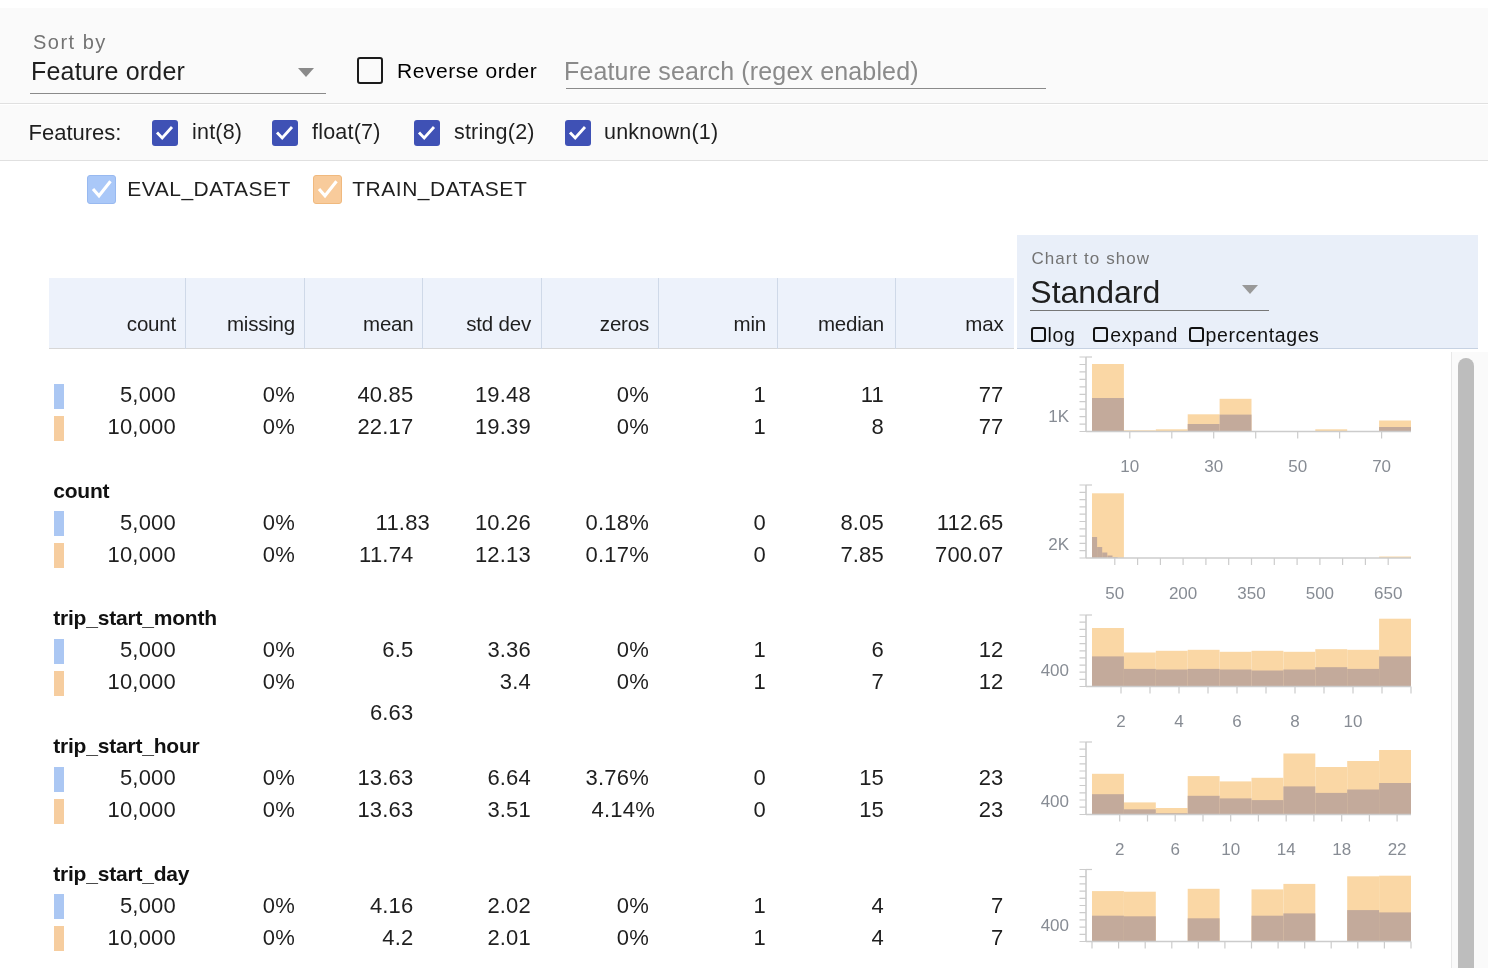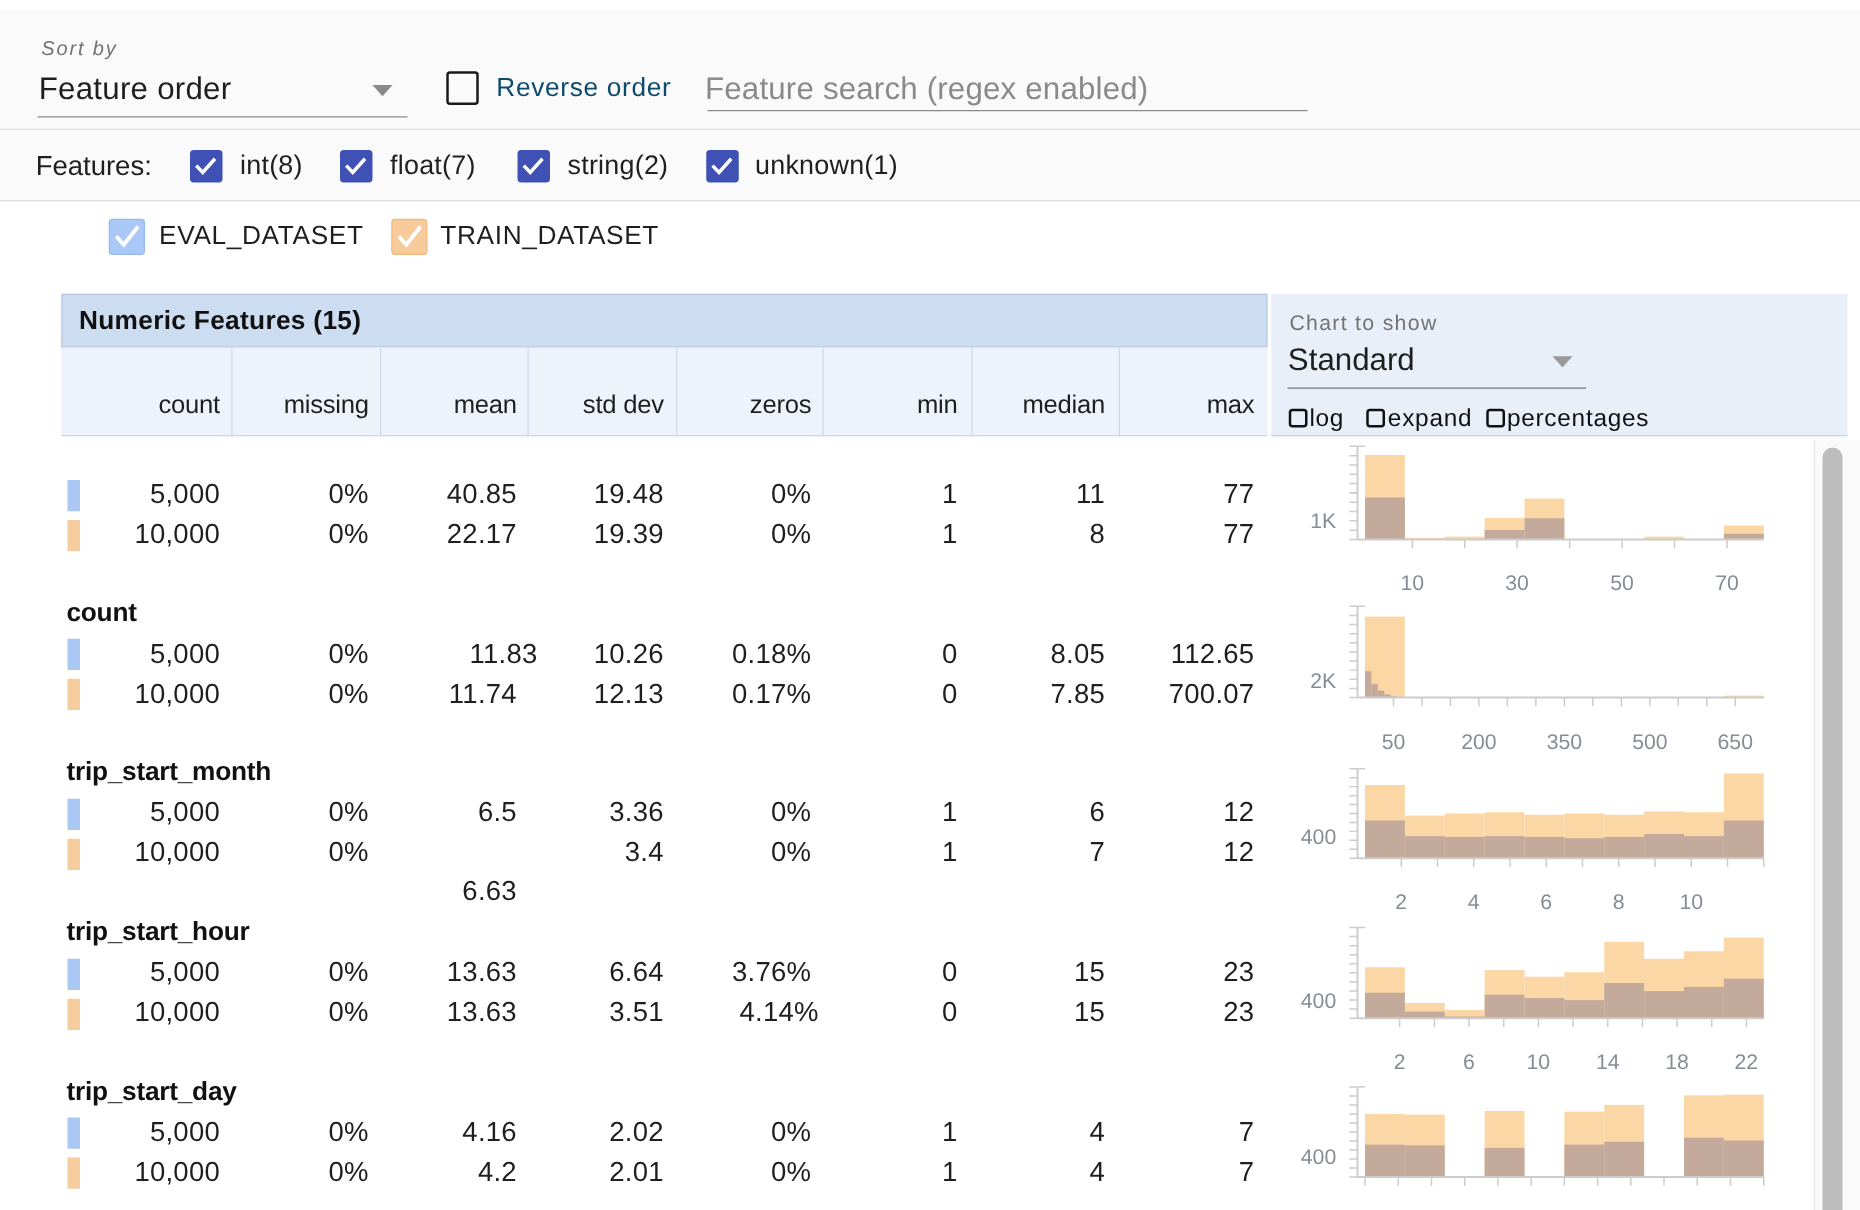--- a/index.html
+++ b/index.html
@@ -4,26 +4,26 @@
 * { margin:0; padding:0; box-sizing:border-box; }
 html,body { width:1488px; height:968px; overflow:hidden; background:#fff;
   font-family:"Liberation Sans", sans-serif; }
 #page { position:relative; width:1488px; height:968px; }
 .abs { position:absolute; }
 
 
 #topband { position:absolute; left:0; top:8px; width:1488px; height:95.5px; background:#fafafa; border-bottom:1px solid #e0e0e0; }
 #featband { position:absolute; left:0; top:104.5px; width:1488px; height:56.5px; background:#fafafa; border-bottom:1px solid #e0e0e0; }
 .glab { color:#737373; }
-#sortby { left:33px; top:30.5px; font-size:16px; letter-spacing:1.5px;font-style:italic; }
+#sortby { left:33px; top:30.5px; font-size:20px; letter-spacing:1.5px; }
 #featorder { left:31px; top:57px; font-size:25px; color:#1f1f1f; letter-spacing:0.2px; }
 #fo-line { left:30px; top:93px; width:296px; height:1.2px; background:#8a8a8a; }
 #fo-arrow { left:297.5px; top:67.5px; width:0; height:0; border-left:8px solid transparent; border-right:8px solid transparent; border-top:9px solid #8a8a8a; }
 #revcb { left:357px; top:57px; width:26px; height:27px; border:2.4px solid #1b1b1b; border-radius:3px; }
-#revlab { left:397px; top:58.5px; font-size:21px; color:#0c4a6e; letter-spacing:0.55px; }
+#revlab { left:397px; top:58.5px; font-size:21px; color:#000000; letter-spacing:0.55px; }
 #search { left:564px; top:57px; font-size:25px; color:#8a8a8a; letter-spacing:0.15px; }
 #se-line { left:566px; top:87.5px; width:480px; height:1.4px; background:#8a8a8a; }
 
 #featlab { left:28.5px; top:120px; font-size:22px; color:#1f1f1f; }
 .icb { position:absolute; top:120px; width:26px; height:26px; background:#3f51b5; border-radius:3px; }
 .icb svg, .lcb svg { position:absolute; left:0; top:0; }
 .ilab { position:absolute; top:120px; font-size:21.5px; color:#1f1f1f; letter-spacing:0.2px; }
 
 
 .lcb { position:absolute; top:175px; width:29px; height:29px; border-radius:3px; }
@@ -32,21 +32,21 @@
 .llab { position:absolute; top:176.5px; font-size:21px; color:#1f1f1f; letter-spacing:0.5px; }
 
 
 #ttitle { left:48.5px; top:235px; width:965px; height:42.5px; background:#ccdcf1; border:1px solid #b9cce4; }
 #ttitle span { position:absolute; left:13.7px; top:9px; font-size:21px; font-weight:bold; color:#111; letter-spacing:0.25px; }
 #thead { left:48.5px; top:277.5px; width:965px; height:71px; background:#edf2fb; border-bottom:1px solid #d7d7d7; }
 .hnum { position:absolute; top:34px; font-size:20.5px; color:#1f1f1f; text-align:right; letter-spacing:-0.2px; }
 .vsep { position:absolute; top:0; width:1px; height:71px; background:#cfd9e8; }
 #chpanel { left:1016.5px; top:235px; width:461.5px; height:113.5px; background:#e9eff9; border-bottom:1.2px solid #c7d2e2; }
 #chlab { left:15px; top:13.5px; font-size:17px; color:#737373; letter-spacing:1.05px; position:absolute; }
-#chstd { left:13.8px; top:39px; font-size:25px; color:#1f1f1f; position:absolute; }
+#chstd { left:13.8px; top:39px; font-size:32px; color:#1f1f1f; position:absolute; }
 #ch-arrow { left:225px; top:50px; width:0; height:0; border-left:8.5px solid transparent; border-right:8.5px solid transparent; border-top:9.5px solid #999; position:absolute; }
 #ch-line { left:13.8px; top:74.5px; width:239px; height:1.5px; background:#777; position:absolute; }
 .scb { position:absolute; top:92px; width:15px; height:15.2px; border:2.3px solid #111; border-radius:3px; }
 .slab { position:absolute; top:89px; font-size:19.5px; color:#111; letter-spacing:0.6px; }
 
 
 .fname { position:absolute; left:53.2px; font-size:21px; font-weight:bold; color:#111; letter-spacing:-0.2px; }
 .num { position:absolute; font-size:22px; color:#1f1f1f; text-align:right; letter-spacing:0.2px; }
 .sw { position:absolute; left:53.5px; width:10px; height:25px; }
 .swb { background:#abc7f3; }
@@ -101,23 +101,20 @@
       </svg>
     </div>
   <div class="llab" style="left:127.3px">EVAL_DATASET</div>
   <div class="lcb" id="traincb">
       <svg width="26" height="26" viewBox="0 0 26 26">
         <path d="M5 13 L11 19.8 L22.5 5.2" stroke="#fff" stroke-width="3.1" fill="none"></path>
       </svg>
     </div>
   <div class="llab" style="left:352.3px">TRAIN_DATASET</div>
 
-  <div class="abs" id="ttitle">
-      <span>Numeric Features (15)</span>
-    </div>
   <div class="abs" id="thead">
     <div class="vsep" style="left:136.5px"></div>
 <div class="vsep" style="left:255.0px"></div>
 <div class="vsep" style="left:373.5px"></div>
 <div class="vsep" style="left:492.0px"></div>
 <div class="vsep" style="left:609.5px"></div>
 <div class="vsep" style="left:728.0px"></div>
 <div class="vsep" style="left:846.5px"></div>
     <div class="hnum" style="left:-22.5px;width:150px">count</div>
 <div class="hnum" style="left:96.5px;width:150px">missing</div>

